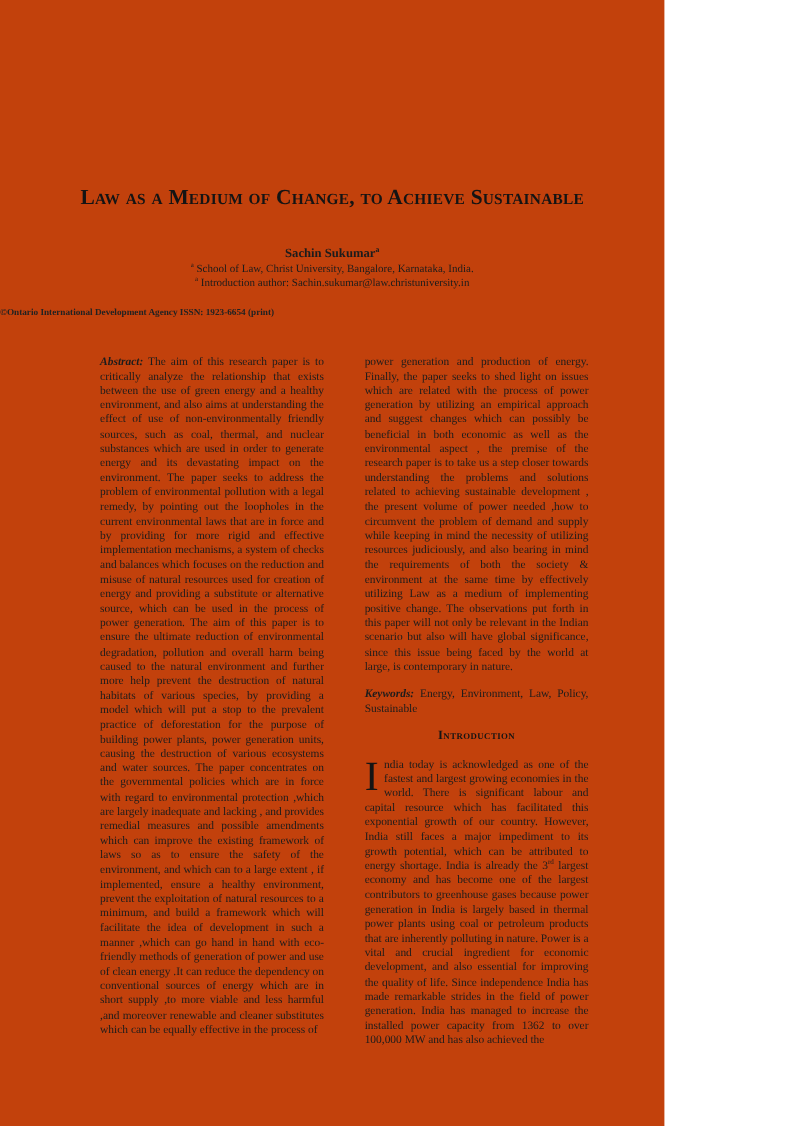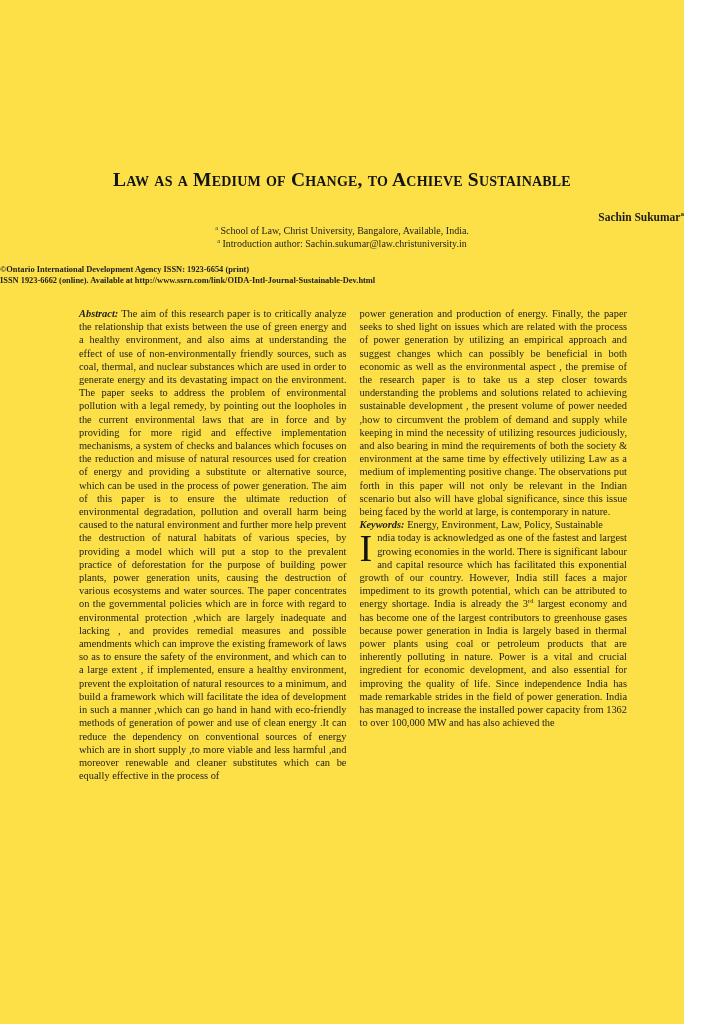--- a/index.html
+++ b/index.html
@@ -6,37 +6,37 @@
   html, body { margin: 0; padding: 0; }
   body {
     width: 724px; height: 1024px;
     background: #ffffff;
     font-family: "Liberation Serif", serif;
     color: #1c1c1c;
     -webkit-font-smoothing: antialiased;
   }
   .page {
     position: relative;
-    width: 684px; height: 1024px;
-    background: #fde047;
+    width: 604px; height: 1024px;
+    background: #c2410c;
     overflow: hidden;
   }
   .title {
     margin: 167px 50px 0;
     text-align: center;
     font-weight: bold;
     font-variant: small-caps;
     font-size: 19.5px;
     line-height: 25px;
     letter-spacing: 0.2px;
     color: #141414;
   }
   .author-line {
-    margin-top: 18px;
-    text-align: right;
+    margin-top: 32px;
+    text-align: center;
     font-weight: bold;
     font-size: 11.5px;
     line-height: 14px;
   }
   sup { font-size: 62%; vertical-align: super; line-height: 0; }
   .affil {
     text-align: center;
     font-size: 10px;
     line-height: 13px;
   }
@@ -51,21 +51,21 @@
     display: flex;
     gap: 13px;
     margin: 21px 57px 0 79px;
   }
   .col {
     width: 287px;
     font-size: 10.4px;
     line-height: 13.2px;
     text-align: justify;
   }
-  .col p { margin: 0; }
+  .col p { margin: 12px; }
   .lead { font-weight: bold; font-style: italic; }
   .keywords { margin-top: 9px; }
   .section-heading {
     margin: 10px 0 7px;
     text-align: center;
     font-weight: bold;
     font-variant: small-caps;
     font-size: 11.5px;
     letter-spacing: 0.4px;
     color: #141414;
@@ -86,30 +86,29 @@
   <h1 class="title">
     <span>Law as a Medium of Change, to Achieve Sustainable</span><br>
   </h1>
 
   <div class="author-line">
     <span>Sachin Sukumar</span><sup>a</sup>
   </div>
 
   <div class="affil">
     <sup>a</sup>
-    <span>School of Law, Christ University, Bangalore, Available, India.</span>
+    <span>School of Law, Christ University, Bangalore, Karnataka, India.</span>
   </div>
   <div class="affil">
     <sup>a</sup>
     <span>Introduction author: Sachin.sukumar@law.christuniversity.in</span>
   </div>
 
   <div class="publisher">
     <div>©Ontario International Development Agency ISSN: 1923-6654 (print)</div>
-    <div>ISSN 1923-6662 (online). Available at http://www.ssrn.com/link/OIDA-Intl-Journal-Sustainable-Dev.html</div>
   </div>
 
   <div class="columns">
 
     <div class="col">
       <p>
         <span class="lead">Abstract:</span>
         <span>The aim of this research paper is to critically analyze the relationship that exists between the use of green energy and a healthy environment, and also aims at understanding the effect of use of non-environmentally friendly sources, such as coal, thermal, and nuclear substances which are used in order to generate energy and its devastating impact on the environment. The paper seeks to address the problem of environmental pollution with a legal remedy, by pointing out the loopholes in the current environmental laws that are in force and by providing for more rigid and effective implementation mechanisms, a system of checks and balances which focuses on the reduction and misuse of natural resources used for creation of energy and providing a substitute or alternative source, which can be used in the process of power generation. The aim of this paper is to ensure the ultimate reduction of environmental degradation, pollution and overall harm being caused to the natural environment and further more help prevent the destruction of natural habitats of various species, by providing a model which will put a stop to the prevalent practice of deforestation for the purpose of building power plants, power generation units, causing the destruction of various ecosystems and water sources. The paper concentrates on the governmental policies which are in force with regard to environmental protection ,which are largely inadequate and lacking , and provides remedial measures and possible amendments which can improve the existing framework of laws so as to ensure the safety of the environment, and which can to a large extent , if implemented, ensure a healthy environment, prevent the  exploitation of natural resources to a minimum, and build a framework which will facilitate  the idea of development in such a manner ,which can  go hand in hand with eco-friendly methods of generation of power and use of clean energy .It can reduce the dependency on conventional sources of energy which are in short supply ,to  more viable and less harmful ,and moreover renewable and cleaner substitutes which can be equally effective in the process of</span>
       </p>
     </div>
@@ -117,20 +116,21 @@
     <div class="col">
       <p>
         <span>power generation and production of energy. Finally, the paper seeks to shed light on  issues which are related with the process of power generation by utilizing an empirical approach  and suggest changes which can possibly be beneficial in both economic as well as the environmental aspect , the premise of the research paper is to take us a step closer towards understanding the problems and solutions related to achieving sustainable development , the present volume of power needed ,how to circumvent the problem of demand and supply while keeping in mind the necessity of utilizing resources judiciously, and also bearing in mind the requirements of both the society &amp; environment at the same time by effectively utilizing Law as a medium of implementing positive change. The observations put forth in this paper will not only be relevant in the Indian scenario but also will have global significance, since this issue being faced by the world at large, is contemporary in nature.</span>
       </p>
 
       <p class="keywords">
         <span class="lead">Keywords:</span>
         <span>Energy, Environment, Law, Policy, Sustainable</span>
       </p>
 
+      <h2 class="section-heading">Introduction</h2>
 
       <p>
         <span class="dropcap">I</span><span>ndia today is acknowledged as one of the fastest and largest growing economies in the world. There is significant labour and capital resource which has facilitated this exponential growth of our country. However, India still faces a major impediment to its growth potential, which can be attributed to energy shortage. India is already the 3</span><sup>rd</sup><span> largest economy and has become one of the largest contributors to greenhouse gases because power generation in India is largely based in thermal power plants using coal or petroleum products that are inherently polluting in nature. Power is a vital and crucial ingredient for economic development, and also essential for improving the quality of life. Since independence India has made remarkable strides in the field of power generation. India has managed to increase the installed power capacity from 1362 to over  100,000  MW  and  has  also  achieved  the</span>
       </p>
     </div>
 
   </div>
 
 </div>
 

